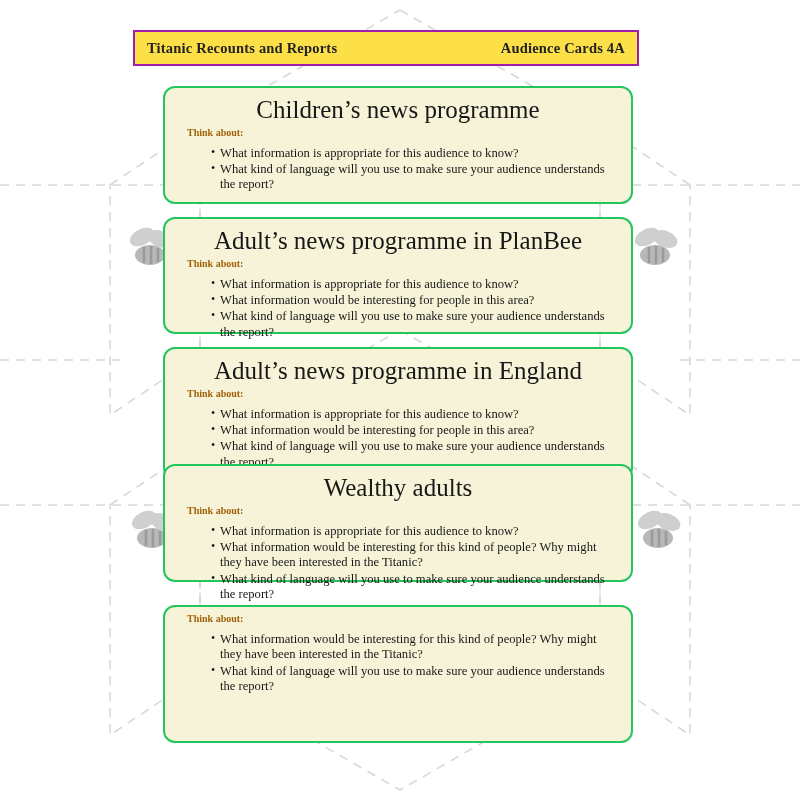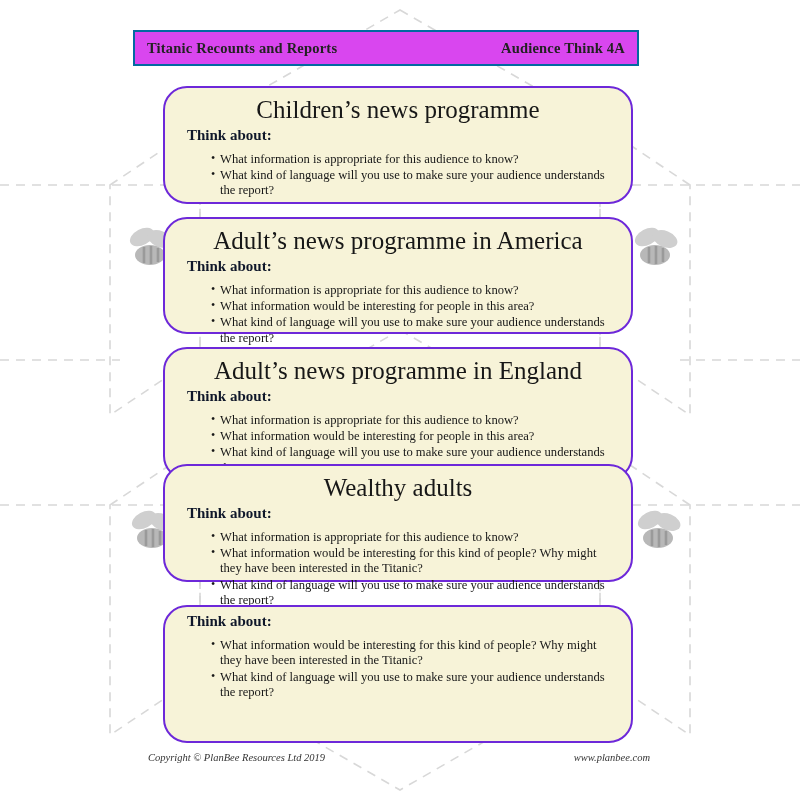--- a/index.html
+++ b/index.html
@@ -36,60 +36,60 @@
     z-index: 2;
   }
 
   
   .header {
     position: absolute;
     left: 133px;
     top: 30px;
     width: 506px;
     height: 36px;
-    border: 2px solid #0369a1;
-    background: #d946ef;
+    border: 2px solid #a21caf;
+    background: #fde047;
     box-sizing: border-box;
     display: flex;
     align-items: center;
     justify-content: space-between;
     padding: 0 12px;
   }
   .header-left, .header-right {
     font-family: "Liberation Serif", serif;
     font-weight: bold;
     font-size: 14.5px;
     color: #222222;
     letter-spacing: 0.2px;
   }
 
   
   .card {
     position: absolute;
     left: 163px;
     width: 470px;
     background: #f7f3d8;
-    border: 2px solid #6d28d9;
-    border-radius: 24px;
+    border: 2px solid #22c55e;
+    border-radius: 12px;
     box-sizing: border-box;
     padding: 6px 10px 8px 10px;
   }
   .card-title {
     text-align: center;
     font-family: "Liberation Serif", serif;
     font-size: 25px;
     color: #171717;
     line-height: 1.15;
     margin: 2px 0 2px 0;
   }
   .think-about {
     font-family: "Liberation Serif", serif;
     font-weight: bold;
-    font-size: 15px;
-    color: #0f172a;
+    font-size: 10px;
+    color: #a16207;
     margin: 0 0 1px 12px;
   }
   ul.bullets {
     margin: 8px;
     padding: 0 2px 0 28px;
     list-style: none;
   }
   ul.bullets li {
     position: relative;
     font-family: "Liberation Serif", serif;
@@ -190,34 +190,34 @@
     <ellipse cx="22" cy="12" rx="13" ry="8" fill="#cfcfcf" transform="rotate(-28 22 12)"></ellipse>
     <ellipse cx="40" cy="14" rx="13" ry="8" fill="#cfcfcf" transform="rotate(22 40 14)"></ellipse>
     <ellipse cx="30" cy="30" rx="15" ry="10" fill="#b8b8b8"></ellipse>
     <path d="M24 22 L24 38 M31 21 L31 39 M38 23 L38 37" stroke="#9a9a9a" stroke-width="2.6" fill="none"></path>
   </svg>
 
   <div class="content">
 
     <div class="header">
       <div class="header-left">Titanic Recounts and Reports</div>
-      <div class="header-right">Audience Think 4A</div>
+      <div class="header-right">Audience Cards 4A</div>
     </div>
 
     <div class="card card-1">
       <div class="card-title">Children’s news programme</div>
       <div class="think-about">Think about:</div>
       <ul class="bullets">
         <li>What information is appropriate for this audience to know?</li>
         <li>What kind of language will you use to make sure your audience understands the report?</li>
       </ul>
     </div>
 
     <div class="card card-2">
-      <div class="card-title">Adult’s news programme in America</div>
+      <div class="card-title">Adult’s news programme in PlanBee</div>
       <div class="think-about">Think about:</div>
       <ul class="bullets">
         <li>What information is appropriate for this audience to know?</li>
         <li>What information would be interesting for people in this area?</li>
         <li>What kind of language will you use to make sure your audience understands the report?</li>
       </ul>
     </div>
 
     <div class="card card-3">
       <div class="card-title">Adult’s news programme in England</div>
@@ -240,19 +240,15 @@
     </div>
 
     <div class="card card-5">
       <div class="think-about">Think about:</div>
       <ul class="bullets">
         <li>What information would be interesting for this kind of people? Why might they have been interested in the Titanic?</li>
         <li>What kind of language will you use to make sure your audience understands the report?</li>
       </ul>
     </div>
 
-    <div class="footer">
-      <div class="left">Copyright © PlanBee Resources Ltd 2019</div>
-      <div class="right">www.planbee.com</div>
-    </div>
 
   </div>
 </div>
 
 </body></html>

